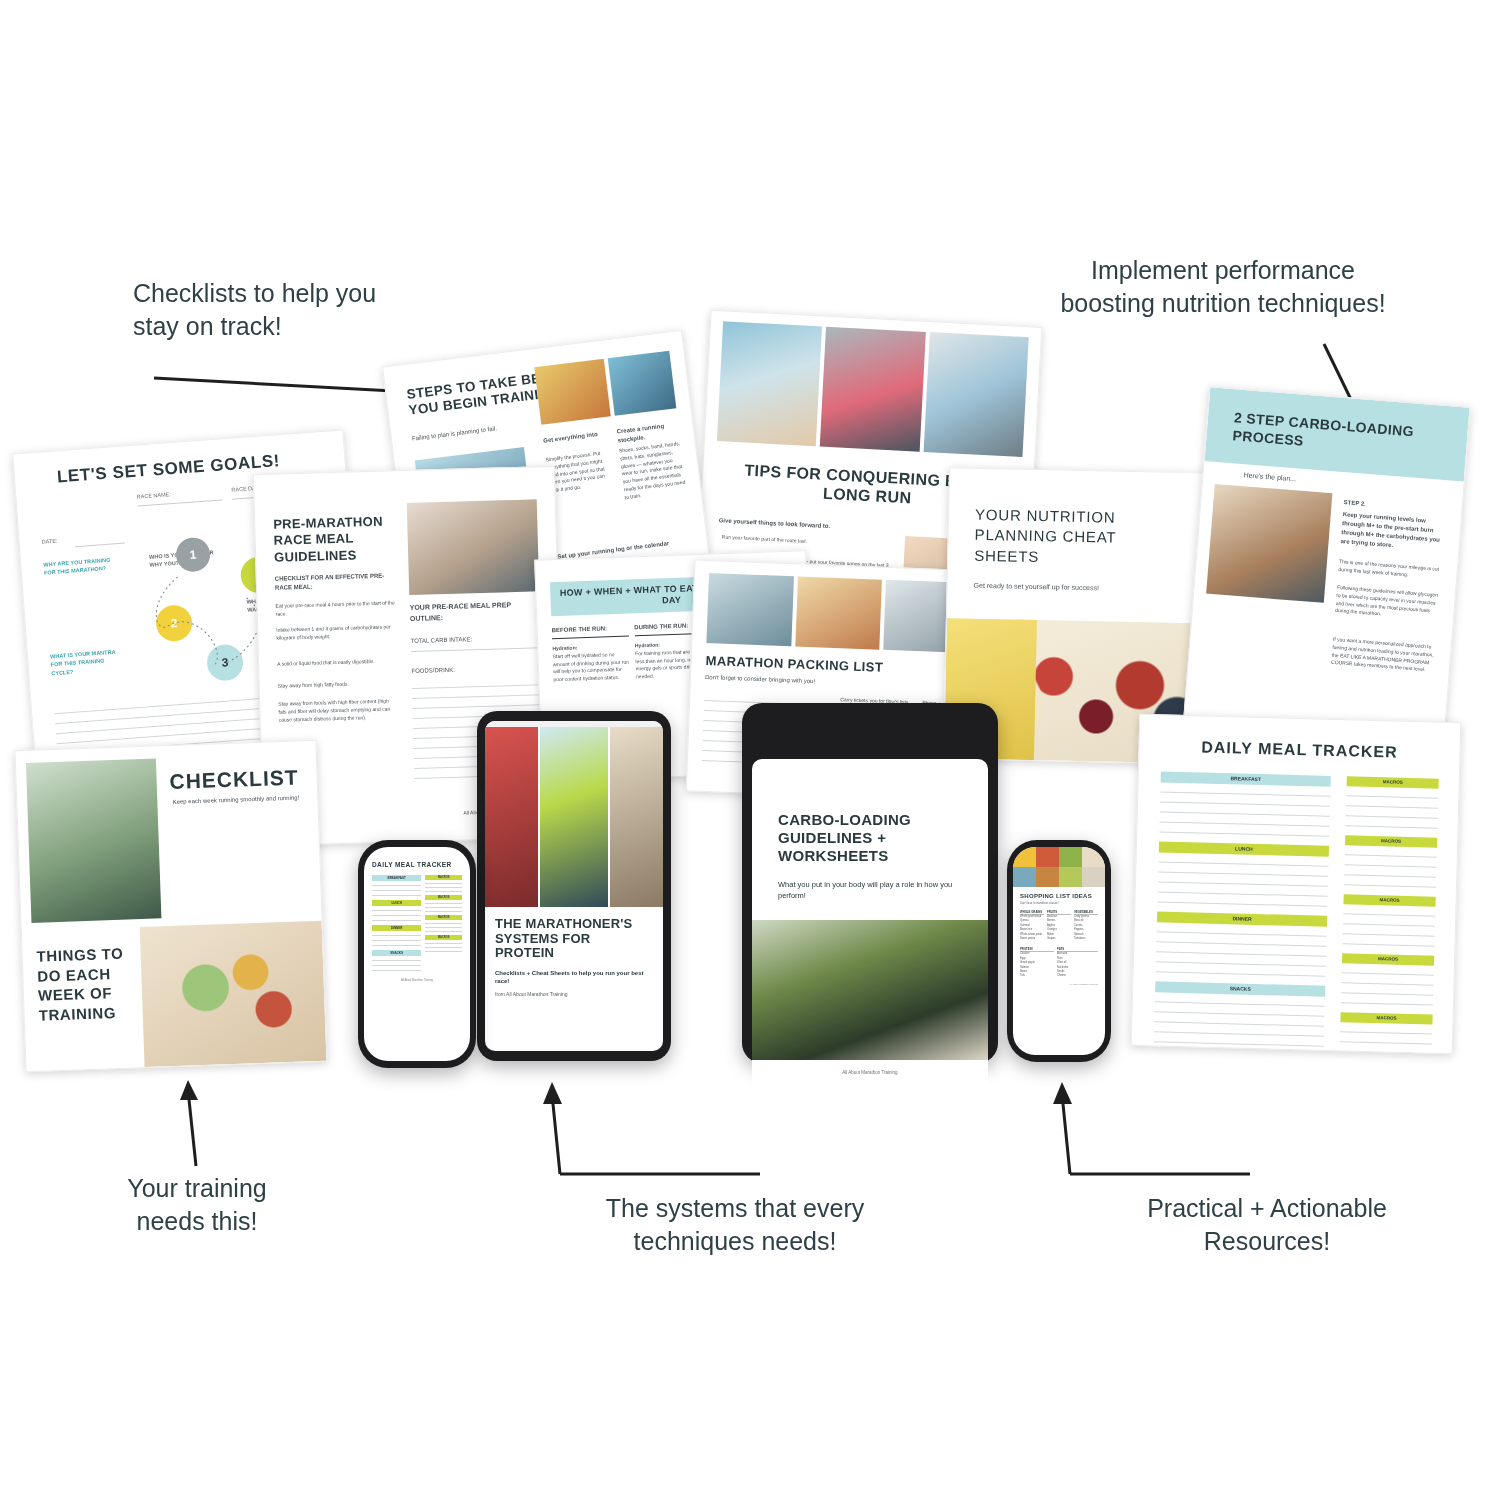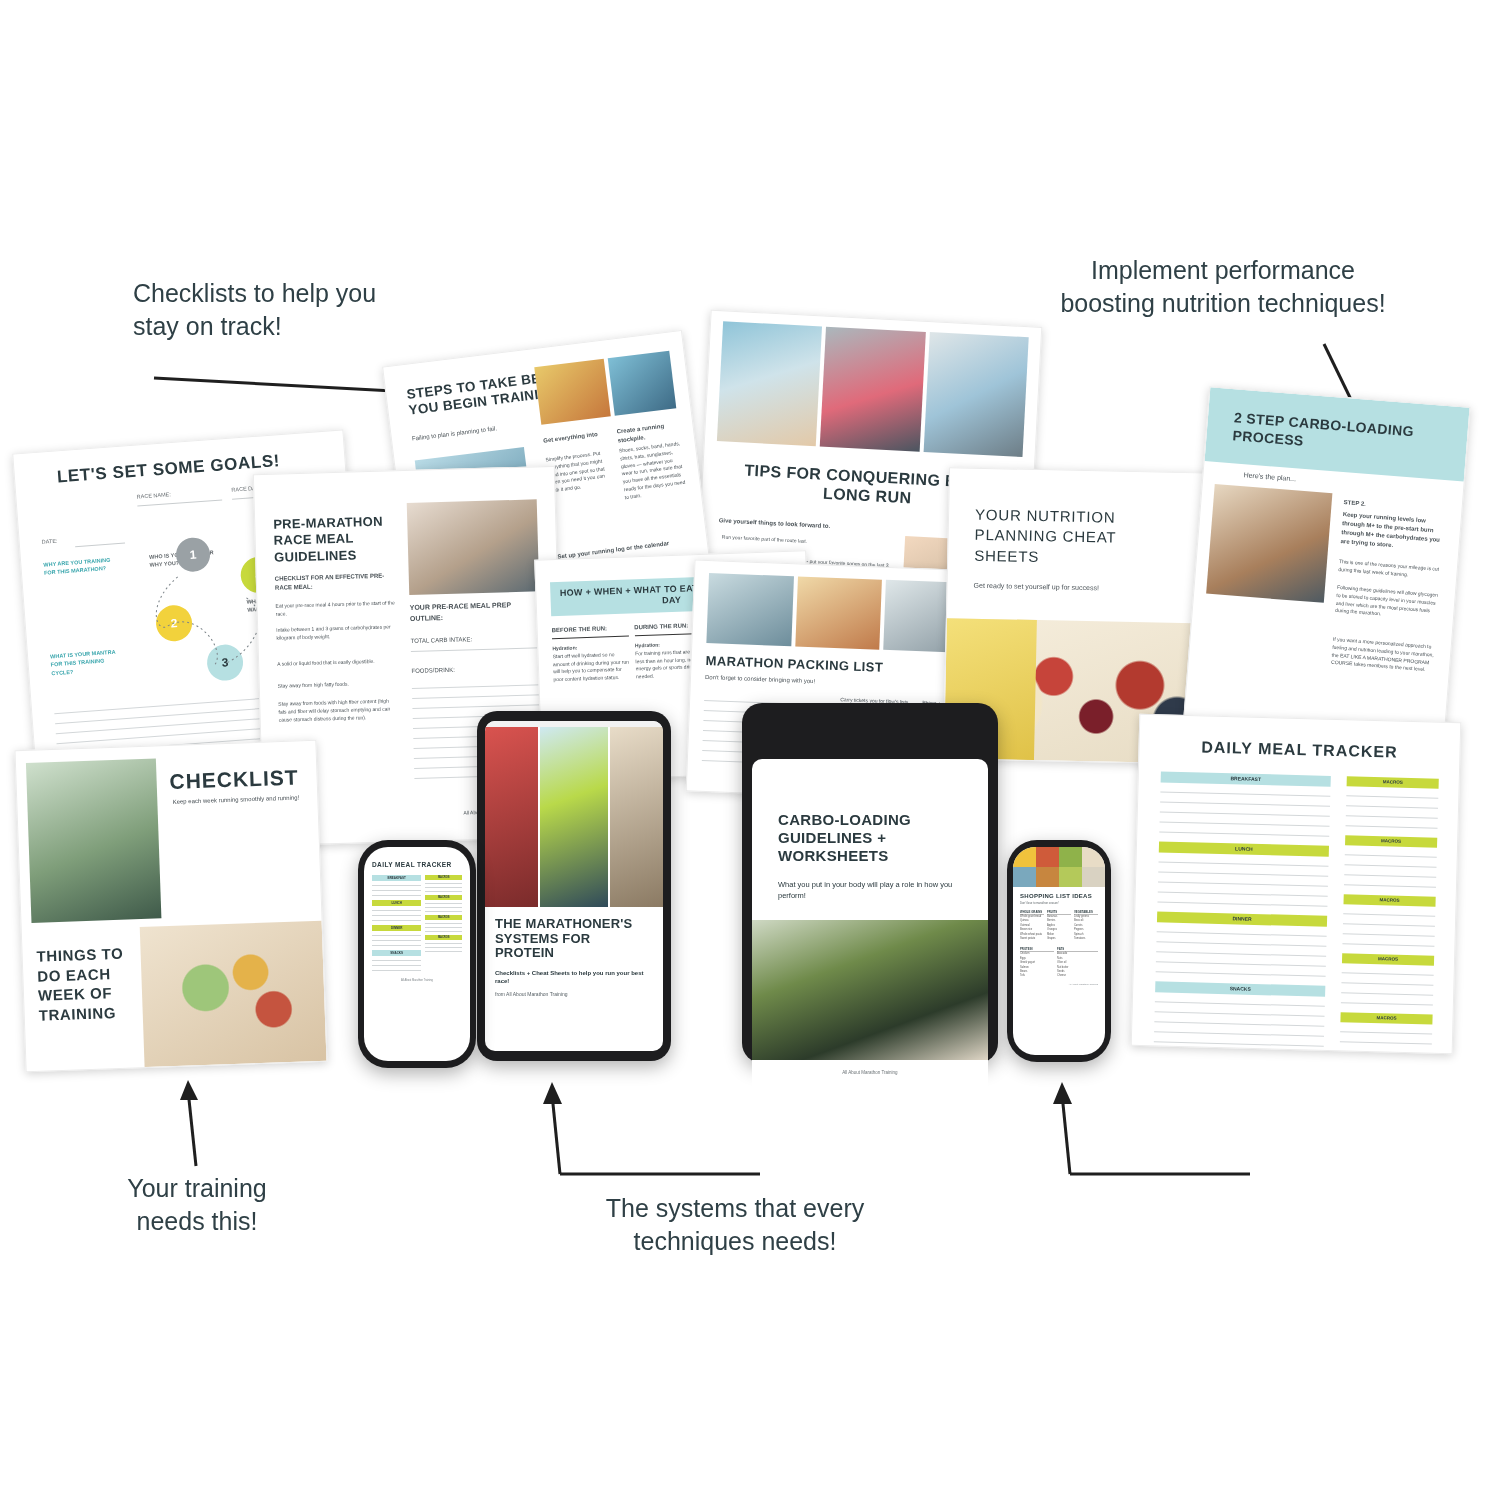--- a/index.html
+++ b/index.html
@@ -85,20 +85,21 @@
   <svg class="arrow" style="left:1040px;top:1070px;" width="220" height="110">
     <line x1="210" y1="104" x2="30" y2="104" stroke="#1f1f1f" stroke-width="3"></line>
     <line x1="30" y1="104" x2="22" y2="24" stroke="#1f1f1f" stroke-width="3"></line>
     <polygon points="13,34 22,12 32,34" fill="#1f1f1f"></polygon>
   </svg>
 
   <div class="caption c1">Checklists to help you stay on track!</div>
   <div class="caption c2">Implement performance boosting nutrition techniques!</div>
   <div class="caption c3">Your training needs this!</div>
   <div class="caption c4">The systems that every techniques needs!</div>
+  <div class="caption c5">Practical + Actionable Resources!</div>
 
   <div class="sheet" id="tips">
 
     <div style="position:absolute;left:12px;top:10px;width:306px;height:120px;display:flex;gap:4px;">
       <div style="flex:1;background:linear-gradient(160deg,#8fc4d8 0%,#cfe3ea 45%,#e3c9a8 100%);"></div>
       <div style="flex:1;background:linear-gradient(160deg,#aab8bd 0%,#e06a7a 55%,#4a5560 100%);"></div>
       <div style="flex:1;background:linear-gradient(150deg,#dfe6e8 0%,#9fc4d8 50%,#6d7d86 100%);"></div>
     </div>
     <div class="h" style="position:absolute;left:18px;top:148px;width:294px;">TIPS FOR CONQUERING EACH LONG RUN</div>
     <div class="t6" style="position:absolute;left:18px;top:205px;width:180px;font-weight:700;">Give yourself things to look forward to.</div>

